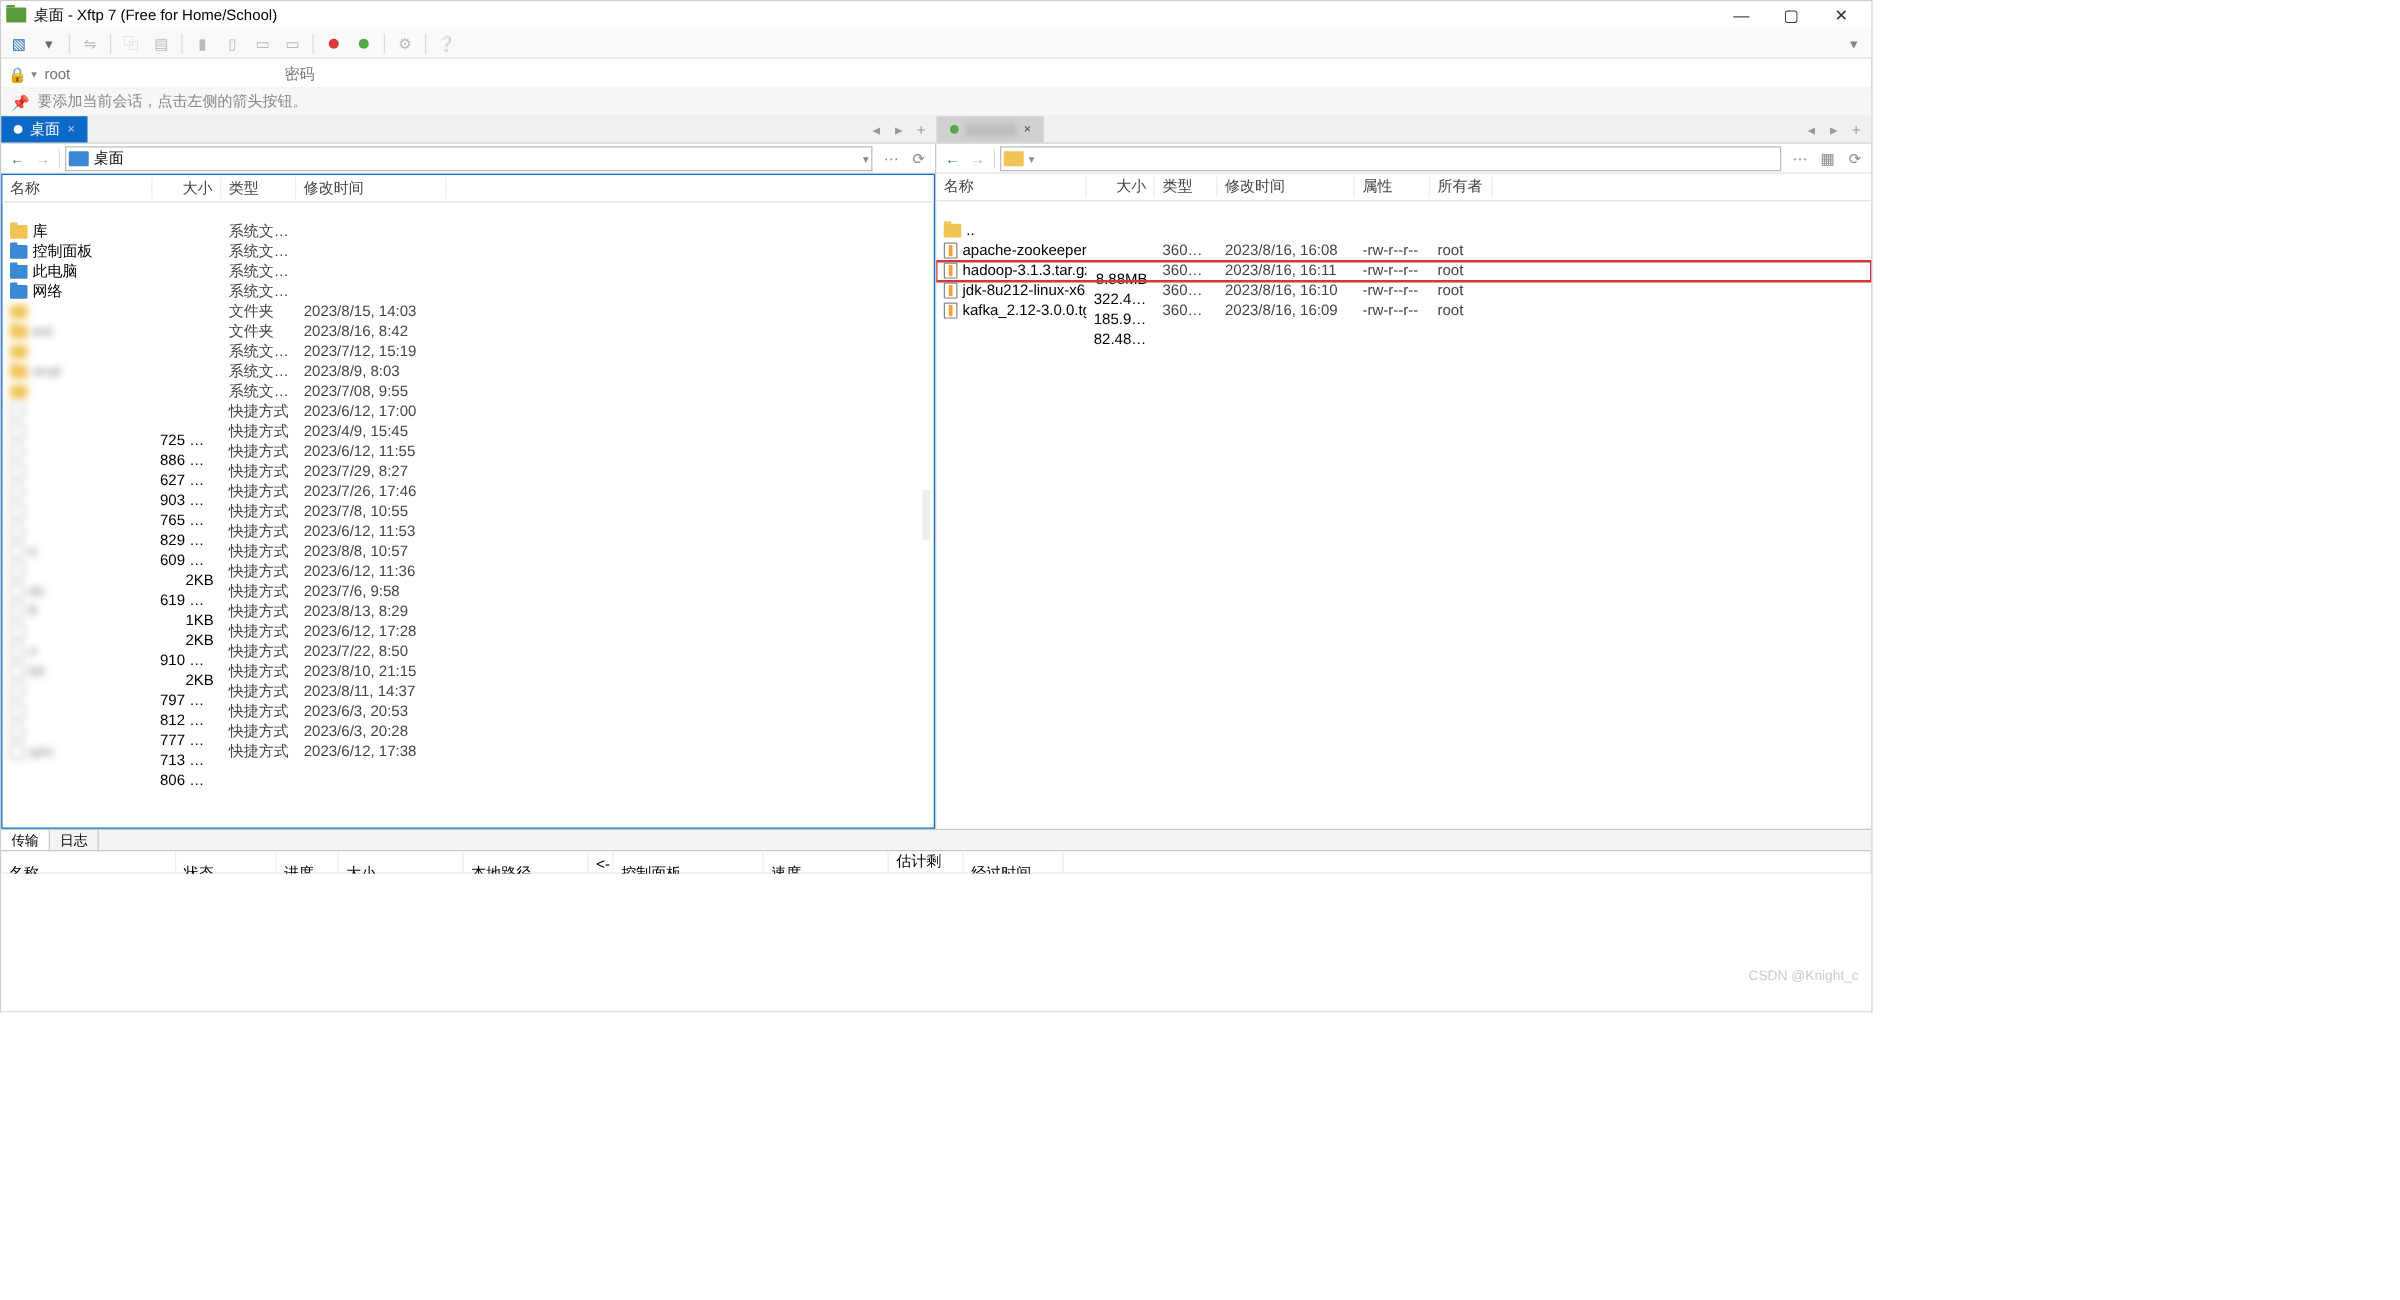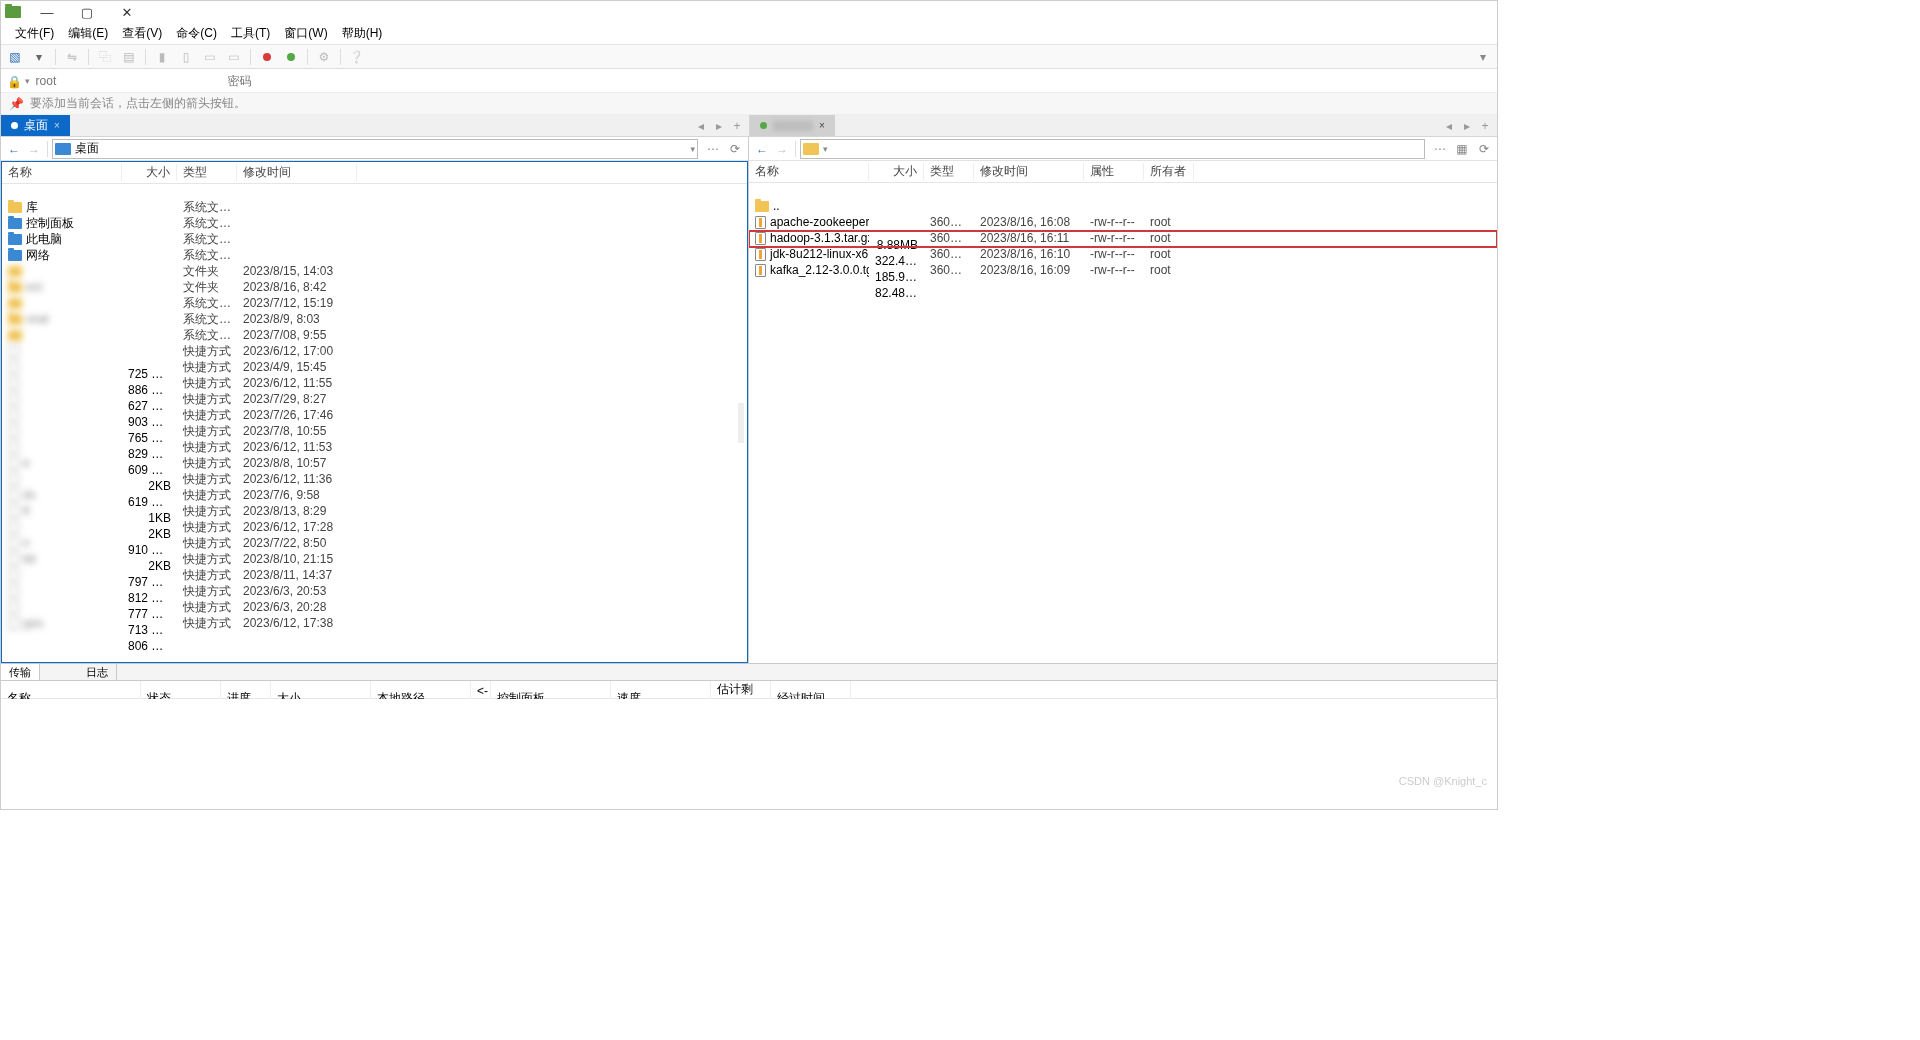--- a/index.html
+++ b/index.html
@@ -71,55 +71,47 @@
 .fileico.folder::before{content:"";position:absolute;top:-2px;left:0;width:6px;height:2px;background:#f0c455;border-radius:1px 1px 0 0;}
 .fileico.folder.blue{background:#3b88d4;}
 .fileico.folder.blue::before{background:#3b88d4;}
 .fileico.file{background:#fff;border:1px solid #aaa;border-radius:1px;width:11px;height:13px;}
 .fileico.arc{background:#fff;border:1px solid #888;border-radius:1px;width:11px;height:13px;}
 .fileico.arc::after{content:"";position:absolute;left:3px;top:1px;width:3px;height:9px;background:linear-gradient(#f2a33a 0 100%);}
 .blur{filter:blur(3px);color:#888;}
 .row.sel{outline:2px solid #d23838;outline-offset:-1px;z-index:1;}
 .cr{color:#444;}
 
-.bottom-tabs{height:18px;display:flex;border-top:1px solid #c9c9c9;border-bottom:1px solid #c9c9c9;background:#f4f4f4;gap:38px;}
+.bottom-tabs{height:18px;display:flex;border-top:1px solid #c9c9c9;border-bottom:1px solid #c9c9c9;background:#f4f4f4;}
 .btab{padding:1px 8px;font-size:11px;border-right:1px solid #c9c9c9;}
 .btab.active{background:#fff;}
 
 .xfer-head{height:18px;display:grid;grid-template-columns:140px 80px 50px 100px 100px 20px 120px 100px 60px 80px 1fr;border-bottom:1px solid #e5e5e5;font-size:11px;}
 .xfer-head>div{padding:0 6px;border-right:1px solid #eee;display:flex;align-items:center;}
 .xfer-body{flex:0 0 110px;background:#fff;}
 
 .status{height:20px;display:flex;align-items:center;padding:0 6px;font-size:11px;border-top:1px solid #d5d5d5;background:#f7f7f7;gap:24px;}
 .status .seg{white-space:nowrap;}
 .status .fill{flex:1;}
 .watermark{position:absolute;right:10px;bottom:22px;color:#ccc;font-size:11px;pointer-events:none;margin-left:11px;}
 .scrollhint{position:absolute;right:2px;top:22px;bottom:0;width:8px;background:linear-gradient(#d6d6d6,#d6d6d6) center/6px 40px no-repeat;opacity:.4;}
 </style>
 </head>
 <body>
 
 <div class="window">
 
   <div class="titlebar">
     <span class="icon"></span>
+    <span class="title">桌面 - Xftp 7 (Free for Home/School)</span>
     <span class="wbtn">—</span>
     <span class="wbtn">▢</span>
     <span class="wbtn">✕</span>
   </div>
 
-  <div class="menubar">
-    <span class="menuitem">文件(F)</span>
-    <span class="menuitem">编辑(E)</span>
-    <span class="menuitem">查看(V)</span>
-    <span class="menuitem">命令(C)</span>
-    <span class="menuitem">工具(T)</span>
-    <span class="menuitem">窗口(W)</span>
-    <span class="menuitem">帮助(H)</span>
-  </div>
 
   <div class="toolbar">
     <span class="tbtn enabled">▧</span>
     <span class="tbtn">▾</span>
     <span class="tsep"></span>
     <span class="tbtn" style="color:#bbb">⇋</span>
     <span class="tsep"></span>
     <span class="tbtn" style="color:#bbb">⿻</span>
     <span class="tbtn" style="color:#bbb">▤</span>
     <span class="tsep"></span>

